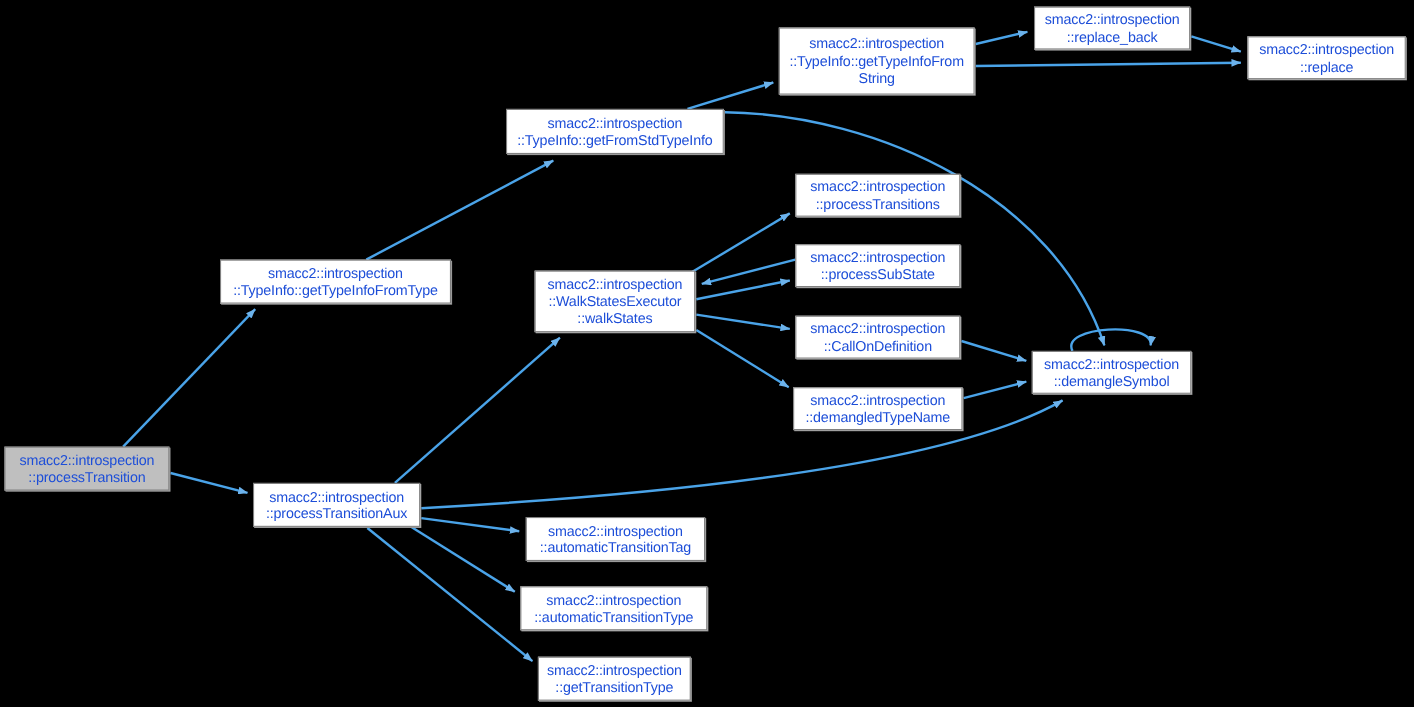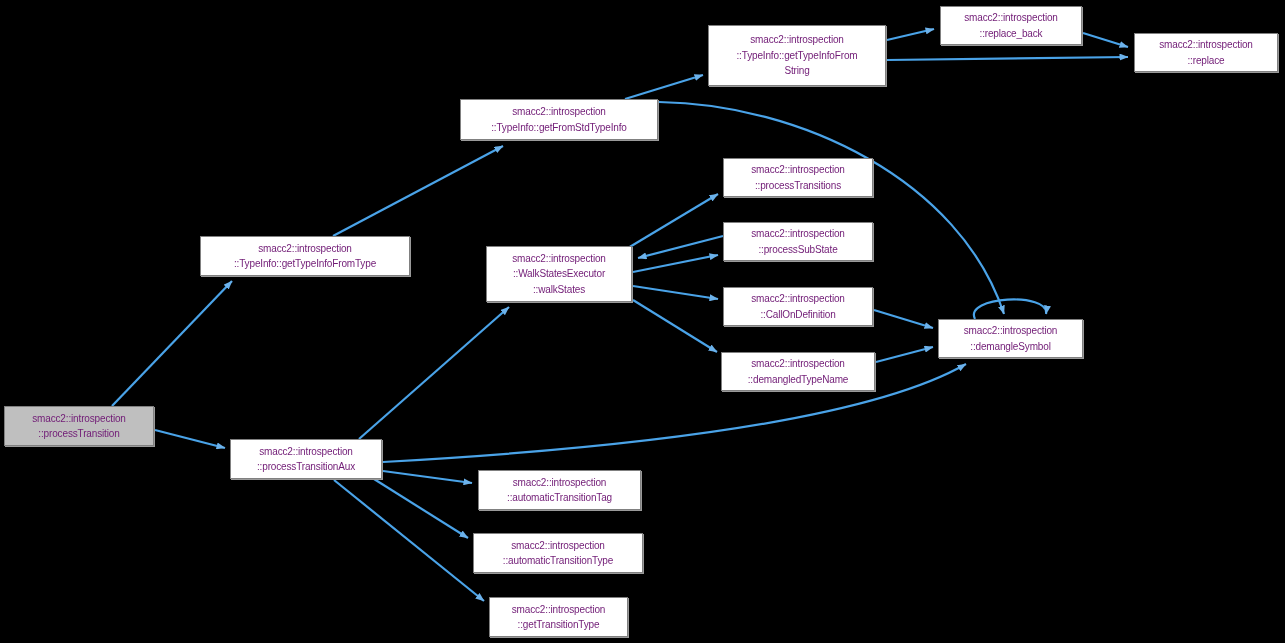--- a/index.html
+++ b/index.html
@@ -20,22 +20,22 @@
     left: 0; top: 0;
     width: 1285px;
     height: 643px;
     pointer-events: none;
   }
   .node {
     position: absolute;
     box-sizing: border-box;
     border: 1px solid #808080;
     background: #ffffff;
-    color: #701a75;
-    font-size: 10px;
+    color: #1d4ed8;
+    font-size: 13px;
     line-height: 15.5px;
     text-align: center;
     display: flex;
     align-items: center;
     justify-content: center;
     white-space: pre-line;
     letter-spacing: -0.15px;
     box-shadow: 1px 1px 0 0 #9a9a9a;
     z-index: 3;
   }

